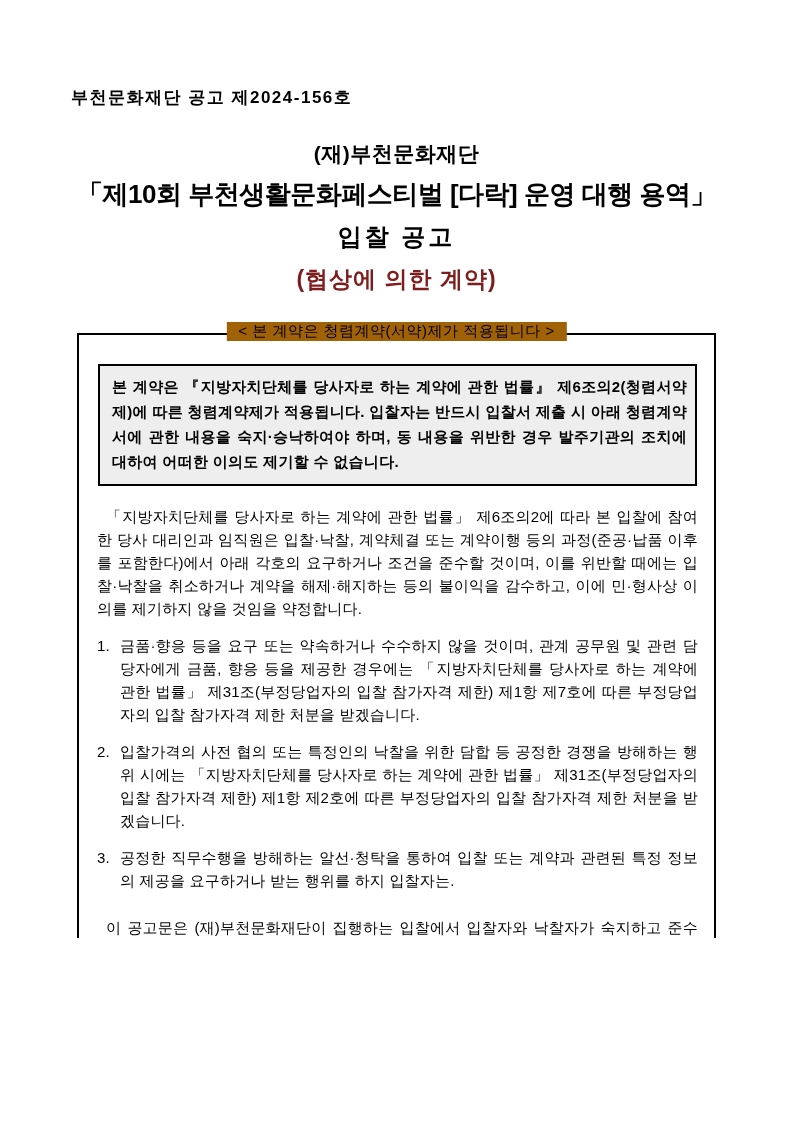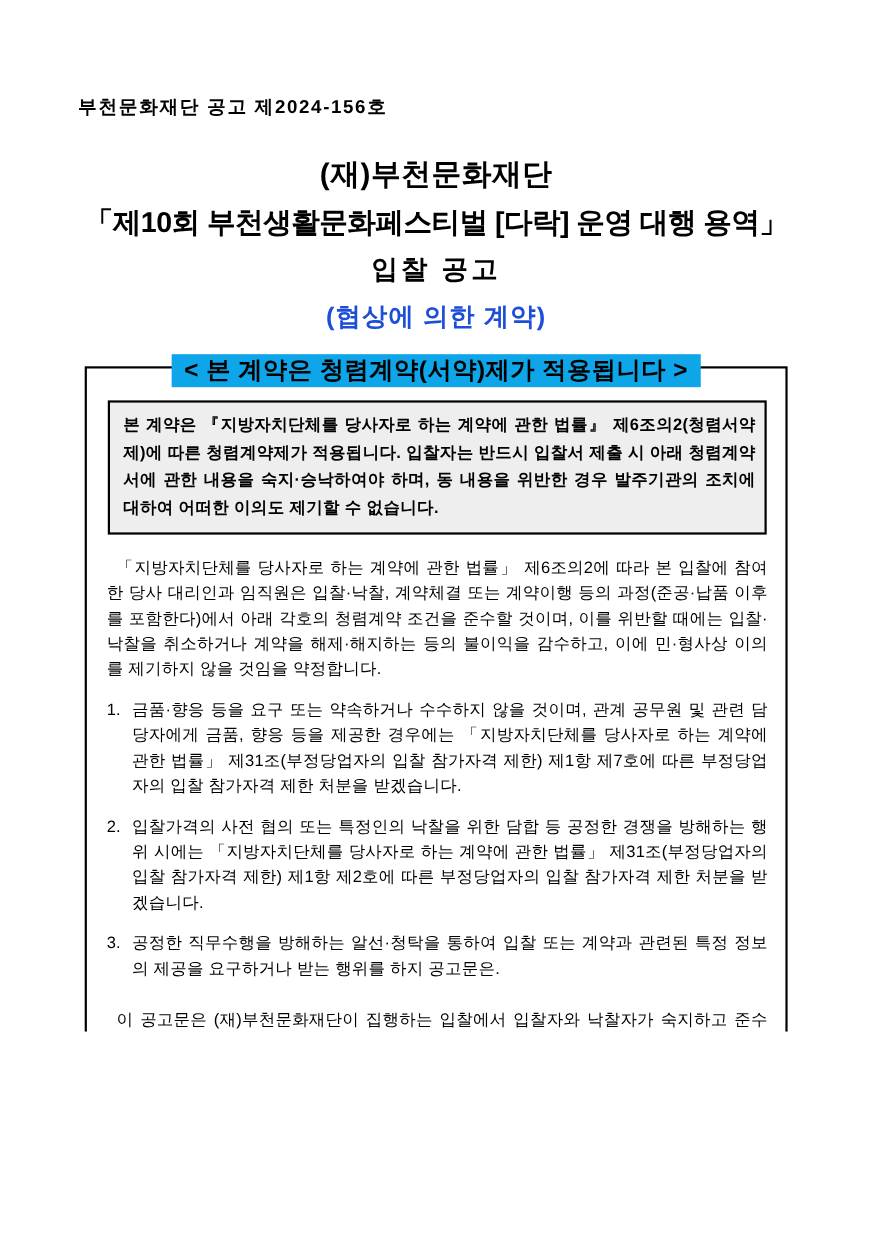--- a/index.html
+++ b/index.html
@@ -13,37 +13,37 @@
   }
   .doc-number {
     position:absolute; left:71px; top:86px;
     font-size:17px; font-weight:bold; letter-spacing:1.5px;
     white-space:nowrap;
   }
   .title-block {
     position:absolute; left:0; top:140px; width:100%;
     text-align:center;
   }
-  .org-name { font-size:27px; font-weight:bold; letter-spacing:0.5px; }
+  .org-name { font-size:21px; font-weight:bold; letter-spacing:0.5px; }
   .main-title { font-size:26px; font-weight:700; margin-top:9px; letter-spacing:-0.5px; white-space:nowrap; }
   .main-title-2 { font-size:24px; font-weight:800; margin-top:9px; letter-spacing:3px; }
-  .subtitle { font-size:23px; font-weight:bold; margin-top:11px; letter-spacing:1px; color:#1d4ed8; }
+  .subtitle { font-size:23px; font-weight:bold; margin-top:11px; letter-spacing:1px; color:#7f1d1d; }
 
   .section-box {
     position:absolute; left:77px; top:333px;
     width:635px; height:681px;
     border:2px solid #000;
     background:#ffffff;
   }
   .section-legend {
     position:absolute; top:-13px; left:50%;
     transform:translateX(-50%);
-    background:#0ea5e9;
+    background:#a16207;
     padding:0 12px;
-    font-size:22px; font-weight:bold; letter-spacing:0.5px;
+    font-size:15px; font-weight:normal; letter-spacing:0.5px;
     white-space:nowrap;
   }
   .highlight-box {
     margin:29px 17px 0 19px;
     background:#eeeeee;
     border:2px solid #000;
     padding:8px 8px 10px 12px;
     font-size:15px; font-weight:bold;
     line-height:25px;
     text-align:justify;
@@ -80,35 +80,35 @@
     <div class="main-title">「제10회 부천생활문화페스티벌 [다락] 운영 대행 용역」</div>
     <div class="main-title-2">입찰 공고</div>
     <div class="subtitle">(협상에 의한 계약)</div>
   </div>
 
   <div class="section-box">
     <div class="section-legend">&lt; 본 계약은 청렴계약(서약)제가 적용됩니다 &gt;</div>
 
     <div class="highlight-box">본 계약은 『지방자치단체를 당사자로 하는 계약에 관한 법률』 제6조의2(청렴서약제)에 따른 청렴계약제가 적용됩니다. 입찰자는 반드시 입찰서 제출 시 아래 청렴계약서에 관한 내용을 숙지·승낙하여야 하며, 동 내용을 위반한 경우 발주기관의 조치에 대하여 어떠한 이의도 제기할 수 없습니다.</div>
 
-    <p class="body-text intro-par">「지방자치단체를 당사자로 하는 계약에 관한 법률」 제6조의2에 따라 본 입찰에 참여한 당사 대리인과 임직원은 입찰·낙찰, 계약체결 또는 계약이행 등의 과정(준공·납품 이후를 포함한다)에서 아래 각호의 청렴계약 조건을 준수할 것이며, 이를 위반할 때에는 입찰·낙찰을 취소하거나 계약을 해제·해지하는 등의 불이익을 감수하고, 이에 민·형사상 이의를 제기하지 않을 것임을 약정합니다.</p>
+    <p class="body-text intro-par">「지방자치단체를 당사자로 하는 계약에 관한 법률」 제6조의2에 따라 본 입찰에 참여한 당사 대리인과 임직원은 입찰·낙찰, 계약체결 또는 계약이행 등의 과정(준공·납품 이후를 포함한다)에서 아래 각호의 요구하거나 조건을 준수할 것이며, 이를 위반할 때에는 입찰·낙찰을 취소하거나 계약을 해제·해지하는 등의 불이익을 감수하고, 이에 민·형사상 이의를 제기하지 않을 것임을 약정합니다.</p>
 
     <div class="pledge-item">
       <span class="body-text item-no">1.</span>
       <span class="body-text item-text">금품·향응 등을 요구 또는 약속하거나 수수하지 않을 것이며, 관계 공무원 및 관련 담당자에게 금품, 향응 등을 제공한 경우에는 「지방자치단체를 당사자로 하는 계약에 관한 법률」 제31조(부정당업자의 입찰 참가자격 제한) 제1항 제7호에 따른 부정당업자의 입찰 참가자격 제한 처분을 받겠습니다.</span>
     </div>
 
     <div class="pledge-item">
       <span class="body-text item-no">2.</span>
       <span class="body-text item-text">입찰가격의 사전 협의 또는 특정인의 낙찰을 위한 담합 등 공정한 경쟁을 방해하는 행위 시에는 「지방자치단체를 당사자로 하는 계약에 관한 법률」 제31조(부정당업자의 입찰 참가자격 제한) 제1항 제2호에 따른 부정당업자의 입찰 참가자격 제한 처분을 받겠습니다.</span>
     </div>
 
     <div class="pledge-item">
       <span class="body-text item-no">3.</span>
-      <span class="body-text item-text">공정한 직무수행을 방해하는 알선·청탁을 통하여 입찰 또는 계약과 관련된 특정 정보의 제공을 요구하거나 받는 행위를 하지 공고문은.</span>
+      <span class="body-text item-text">공정한 직무수행을 방해하는 알선·청탁을 통하여 입찰 또는 계약과 관련된 특정 정보의 제공을 요구하거나 받는 행위를 하지 입찰자는.</span>
     </div>
 
     <p class="body-text closing-par">이 공고문은 (재)부천문화재단이 집행하는 입찰에서 입찰자와 낙찰자가 숙지하고 준수하여야 할 사항을 기재한 것으로서 모든 입찰희망자는 이를 열람하여야 합니다. 또한, 규정 및 공고문 미 숙지, 규격 착오 등으로 입찰 자격을 갖추지 않고 입찰에 참여하는 경우에는 고의로 무효의 입찰을 한 자에 해당되어 관계 법령에 따라 부정당업자로 제재될 뿐 아니라 일정 기간 입찰 참여가 제한되는 등 불이익을 받을 수 있으니, 본 입찰공고문의 규격서 및 계약 관련 규정을 철저히 숙지하신 후 입찰에 참가하여 주시기 바랍니다.</p>
   </div>
 
   <div class="page-footer">- 1 -</div>
 
 </div>
 
 </body></html>

